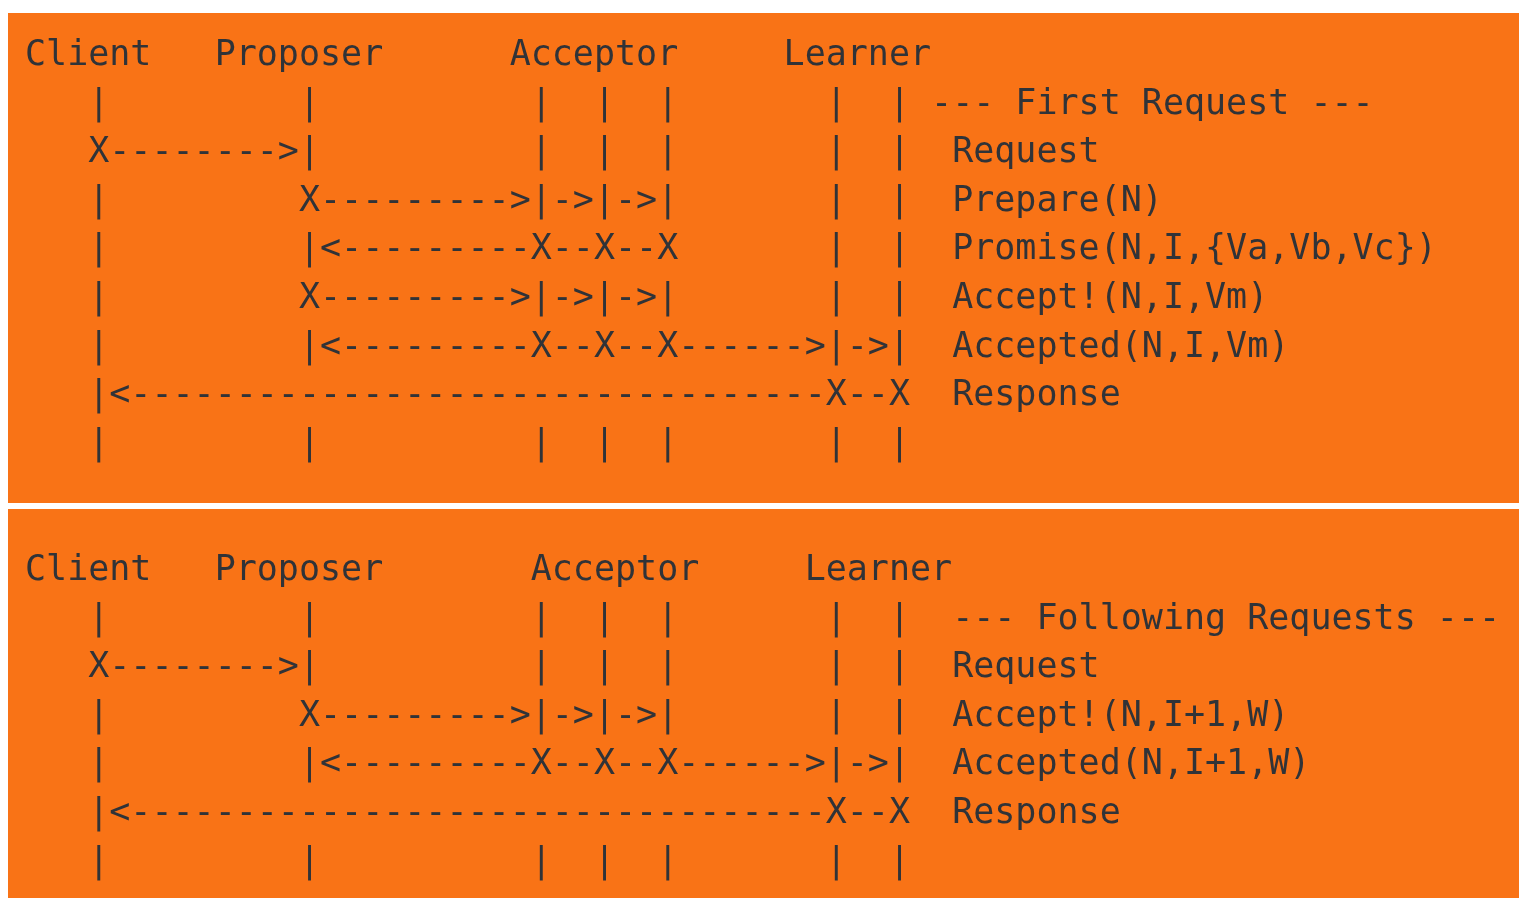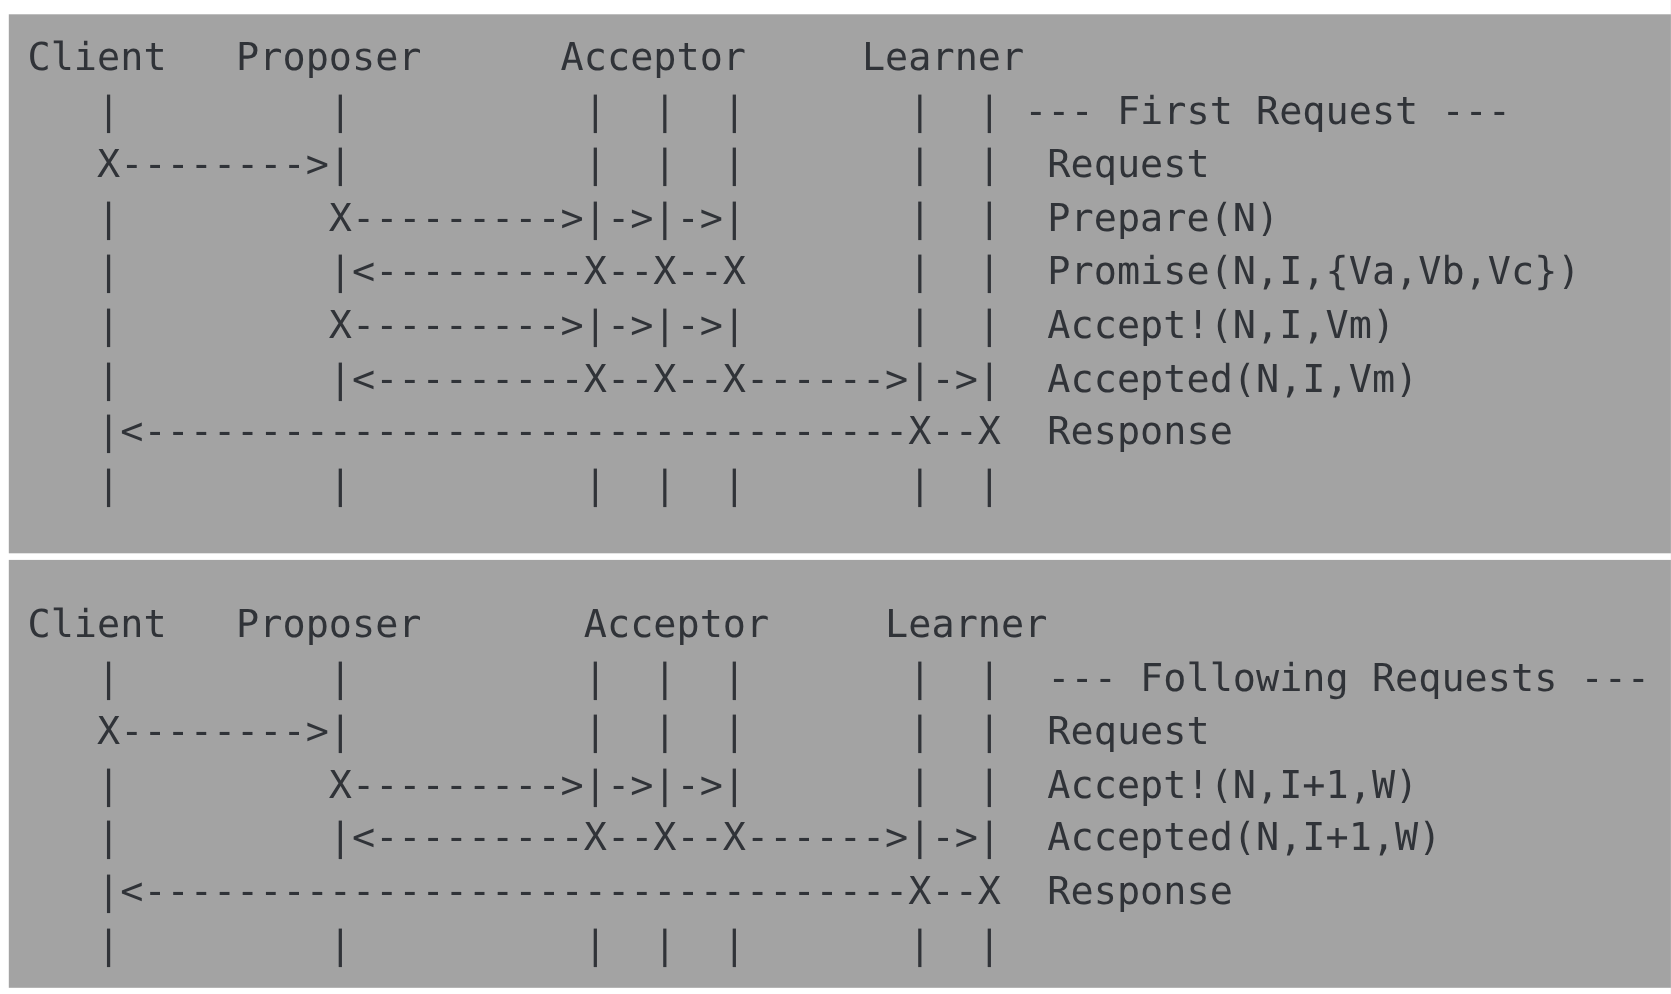--- a/index.html
+++ b/index.html
@@ -12,21 +12,21 @@
     position: relative;
     overflow: hidden;
     background: #ffffff;
     font-family: "DejaVu Sans Mono", "Liberation Mono", monospace;
   }
   .ascii-block {
     position: absolute;
     left: 8px;
     width: 1511px;
     margin: 0;
-    background: #a3a3a3;
+    background: #f97316;
     color: #303338;
     font-family: "DejaVu Sans Mono", "Liberation Mono", monospace;
     font-size: 35px;
     font-weight: 500;
     line-height: 48.6px;
     letter-spacing: 0;
     white-space: pre;
     overflow: hidden;
     box-sizing: border-box;
   }

